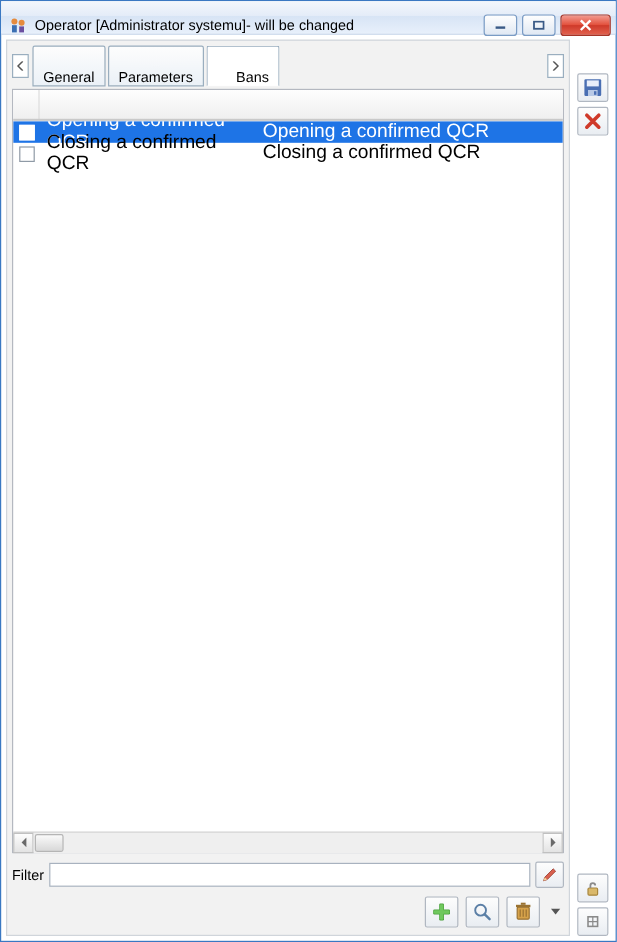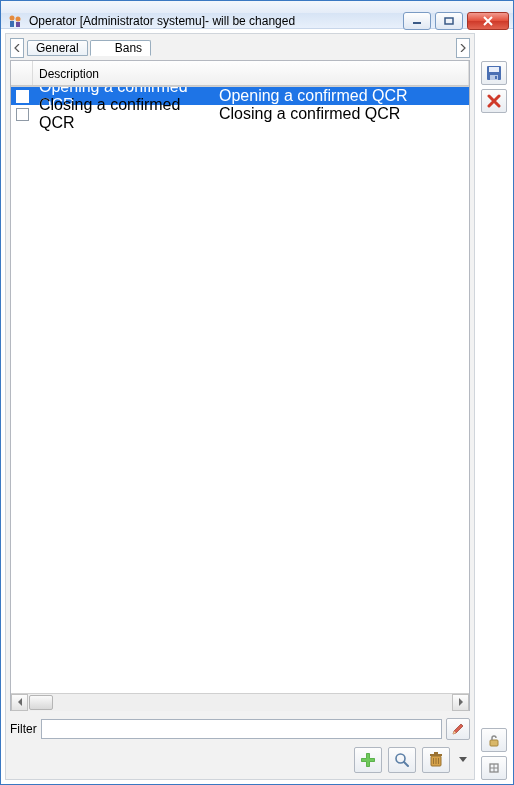--- a/index.html
+++ b/index.html
@@ -86,21 +86,21 @@
     background:#fff;
     display:flex; align-items:center; justify-content:center;
     cursor:pointer;
   }
   .tabs {
     display:flex;
     gap:2px;
     flex-wrap:wrap;
   }
   .tab {
-    height:16px;
+    height:34px;
     padding: 0 8px;
     border:1px solid #9aaebf;
     border-radius:2px 2px 0 0;
     background: linear-gradient(to bottom,#fdfdfd,#ebf1f7);
     display:flex; align-items:flex-end;
     cursor:pointer;
     font-size:12px;
     color:#000;
   }
   .tab.active {
@@ -269,38 +269,38 @@
       <div class="tabs-row">
         <div class="tab-scroll">
           <svg width="6" height="8" viewBox="0 0 6 8">
               <path d="M5 0 L1 4 L5 8" stroke="#555" fill="none" stroke-width="1.2"></path>
             </svg>
         </div>
         <div class="tabs">
           <div class="tab">
               <span>General</span>
             </div>
+          <div class="tab">
+              <span>Parameters</span>
+            </div>
           <div class="tab active">
               <span>Bans</span>
             </div>
         </div>
         <div class="spacer"></div>
         <div class="tab-scroll">
           <svg width="6" height="8" viewBox="0 0 6 8">
               <path d="M1 0 L5 4 L1 8" stroke="#555" fill="none" stroke-width="1.2"></path>
             </svg>
         </div>
       </div>
 
       <div class="table-wrap">
         <div class="table-header">
           <div class="th col-chk"></div>
-          <div class="th col-desc">
-              <span>Description</span>
-            </div>
         </div>
         <div class="table-body">
           <div class="tr selected">
             <div class="td col-chk">
                 <span class="chk"></span>
               </div>
             <div class="td col-name">
                 <span>Opening a confirmed QCR</span>
               </div>
             <div class="td col-desc">

